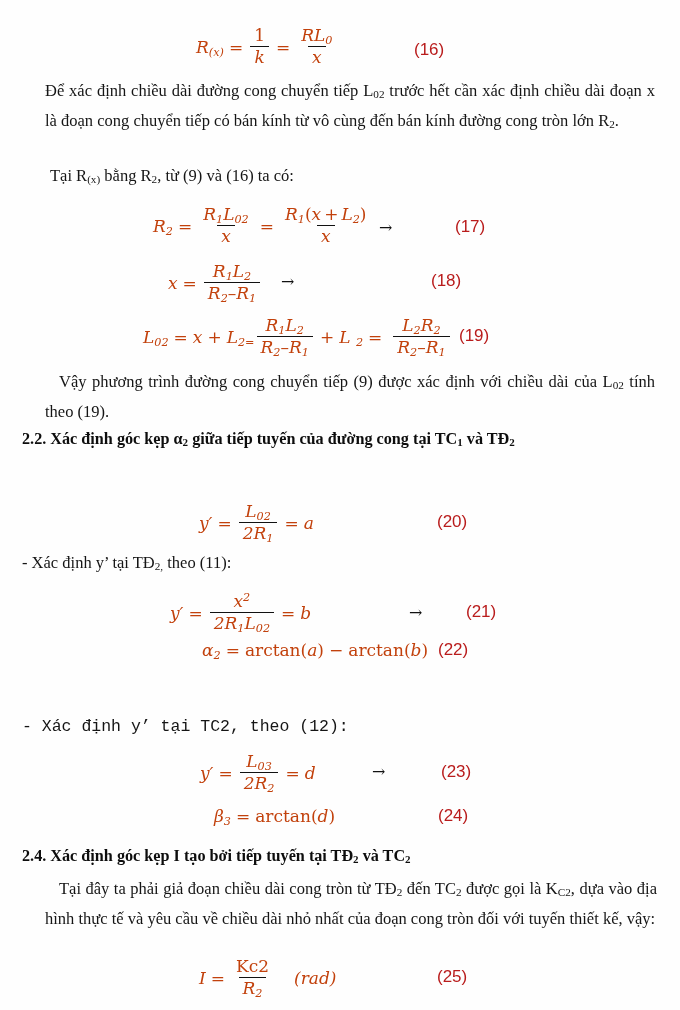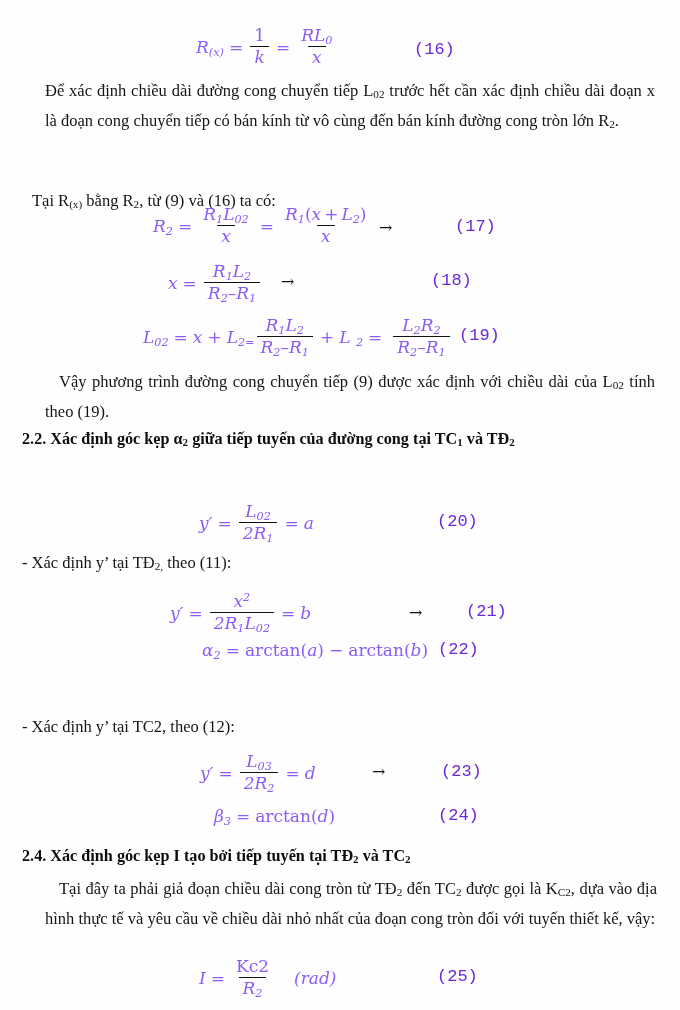--- a/index.html
+++ b/index.html
@@ -50,21 +50,21 @@
     color: #151515;
   }
 
   
   .eqrow {
     position: absolute;
     display: flex;
     align-items: center;
     font-family: "DejaVu Serif", "Liberation Serif", serif;
     font-size: 17px;
-    color: #8b5cf6;
+    color: #c2410c;
     white-space: nowrap;
   }
   .mi { font-style: italic; font-family: "DejaVu Serif", serif; }
   .mu { font-style: normal; font-family: "DejaVu Serif", serif; }
   .op { font-style: normal; padding: 0 5px; }
   .op.tight { padding: 0 3px; }
 
   sub.s, sup.s {
     font-size: 0.66em;
     line-height: 0;
@@ -85,23 +85,23 @@
     line-height: 1.12;
   }
   .frac .den {
     padding: 1px 4px 0 4px;
     border-top: 1.3px solid #111;
     line-height: 1.12;
   }
 
   .eqnum {
     position: absolute;
-    font-family: Liberation Mono, monospace;
+    font-family: Liberation Sans, sans-serif;
     font-size: 17px;
-    color: #6d28d9;
+    color: #b91c1c;
     white-space: nowrap;
   }
   .arrow {
     position: absolute;
     font-family: "DejaVu Serif", serif;
     font-size: 16px;
     color: #111;
   }
 
   .txtsub { font-size: 0.68em; vertical-align: -0.22em; }
@@ -123,21 +123,21 @@
       <span class="num mi"><span>RL</span><sub class="s">0</sub></span>
       <span class="den mi">x</span>
     </span>
   </div>
   <div class="eqnum" style="left:414px; top:40px;">(16)</div>
 
   <div class="para" style="left:45px; top:78px; width:610px; text-indent:0;">
     <span>Để xác định chiều dài đường cong chuyển tiếp L</span><span class="txtsub">02</span><span> trước hết cần xác định chiều dài đoạn x là đoạn cong chuyển tiếp có bán kính từ vô cùng đến bán kính đường cong tròn lớn R</span><span class="txtsub">2</span><span>.</span>
   </div>
 
-  <div class="para nojust" style="left:32px; top:163px; width:610px;margin-top:25px;">
+  <div class="para nojust" style="left:50px; top:163px; width:610px;">
     <span>Tại R</span><span class="txtsub">(x)</span><span> bằng R</span><span class="txtsub">2</span><span>, từ (9) và (16) ta có:</span>
   </div>
 
   <div class="eqrow" style="left:153px; top:205px;">
     <span class="mi"><span>R</span><sub class="s">2</sub></span>
     <span class="op">=</span>
     <span class="frac">
       <span class="num mi"><span>R</span><sub class="s">1</sub><span>L</span><sub class="s">02</sub></span>
       <span class="den mi">x</span>
     </span>
@@ -226,21 +226,21 @@
       <span class="mi">a</span>
       <span class="mu">)</span>
     <span class="op">−</span>
     <span class="mu">arctan(</span>
       <span class="mi">b</span>
       <span class="mu">)</span>
   </div>
   <div class="eqnum" style="left:438px; top:640px;">(22)</div>
 
 
-  <div class="lineitem" style="left:22px; top:716px;">- Xác định y’ tại TC2, theo (12):</div>
+  <div class="lineitem" style="left:22px; top:716px;font-family:Liberation Mono, monospace;">- Xác định y’ tại TC2, theo (12):</div>
 
   <div class="eqrow" style="left:200px; top:752px;">
     <span class="mi">y′</span>
     <span class="op">=</span>
     <span class="frac">
       <span class="num mi"><span>L</span><sub class="s">03</sub></span>
       <span class="den mi"><span>2R</span><sub class="s">2</sub></span>
     </span>
     <span class="op">=</span>
     <span class="mi">d</span>

